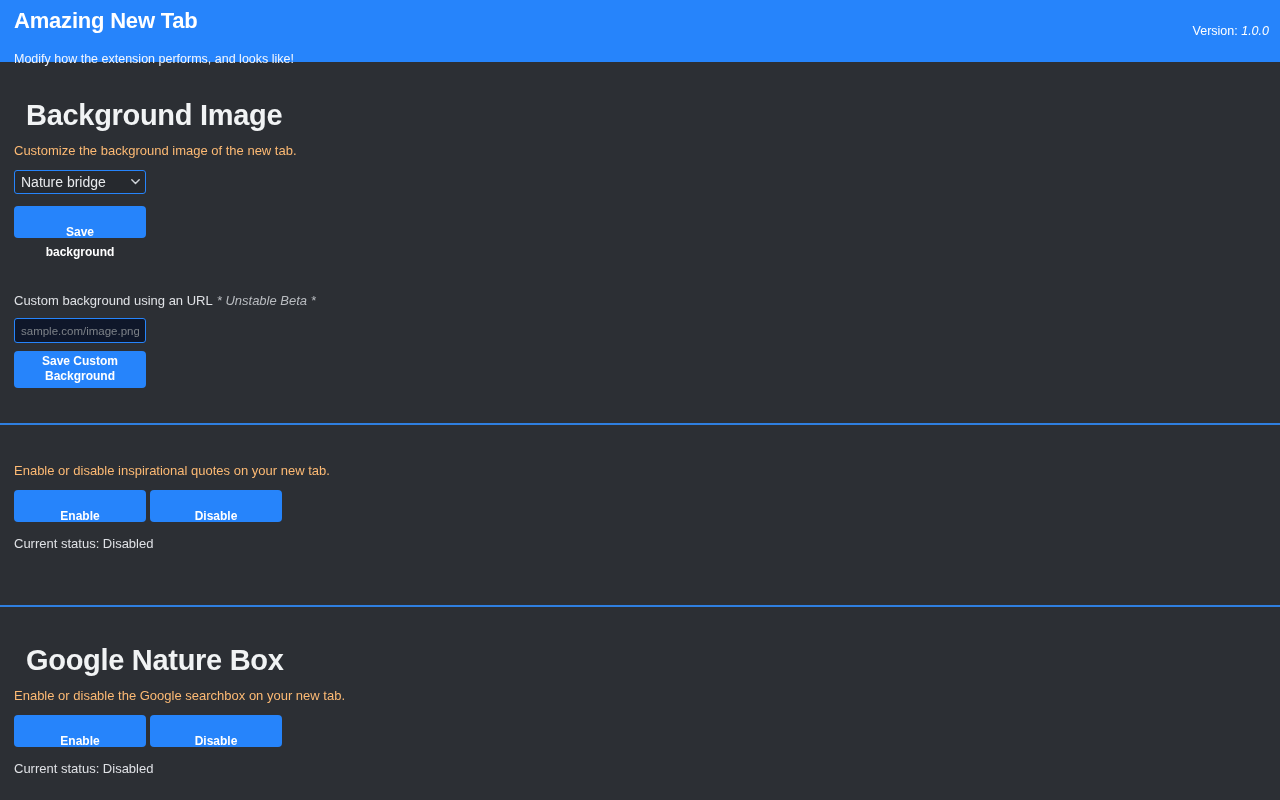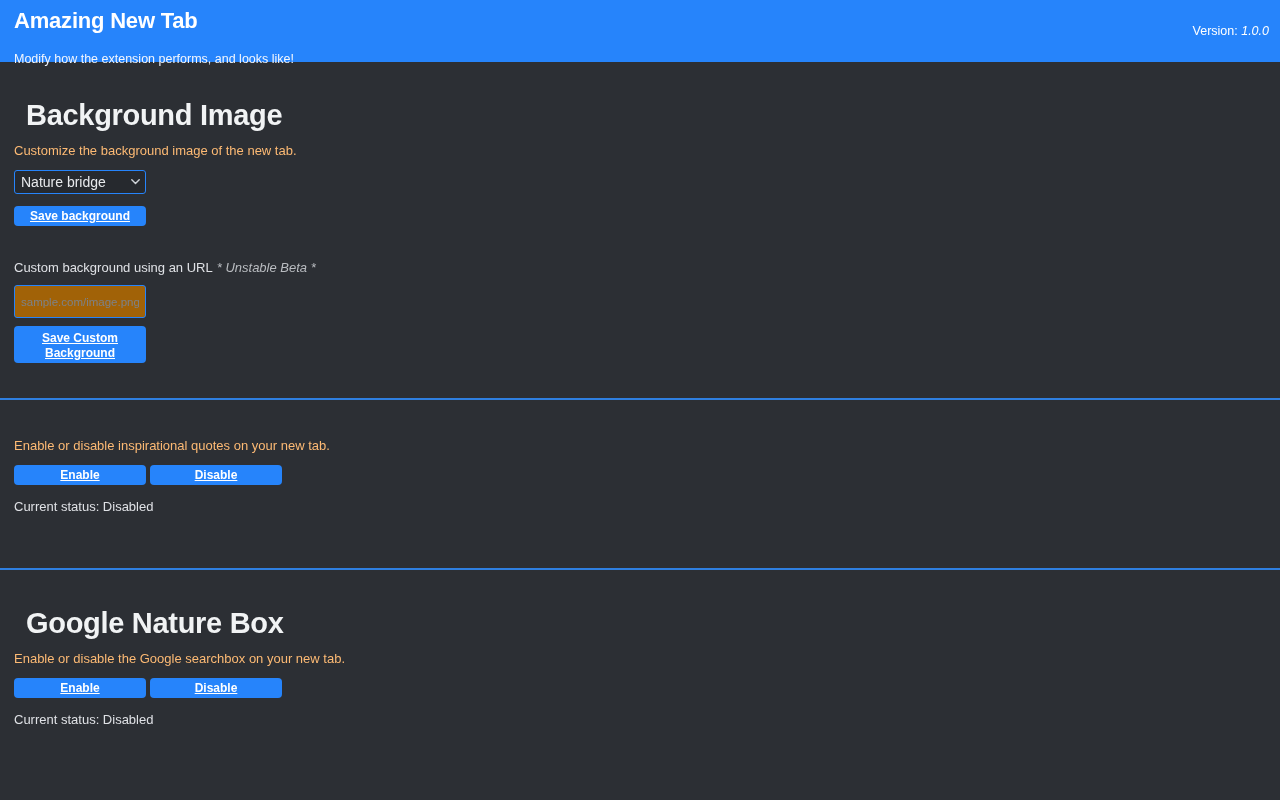--- a/index.html
+++ b/index.html
@@ -125,22 +125,21 @@
     display: inline-block;
     background: #2684fb;
     color: #ffffff;
     border: none;
     border-radius: 4px;
     font-family: "Liberation Sans", sans-serif;
     font-size: 12px;
     font-weight: bold;
     text-align: center;
     cursor: pointer;
-    padding: 0;
-    text-decoration: underline;
+    padding: 16px;
   }
   .btn-save-bg {
     margin-top: 9px;
     width: 132px;
     height: 20px;
     line-height: 20px;
   }
   .btn-save-custom {
     margin-top: 8px;
     width: 132px;
@@ -168,22 +167,22 @@
   }
   .url-label .beta {
     font-style: italic;
     color: #b9bcc0;
     margin-left: 4px;
   }
   .url-input {
     margin-top: 9px;
     display: block;
     width: 132px;
-    height: 33px;
-    background: #a16207;
+    height: 25px;
+    background: #0f172a;
     border: 1px solid #2684fb;
     border-radius: 3px;
     color: #e8eaed;
     font-family: "Liberation Sans", sans-serif;
     font-size: 11.5px;
     padding: 0 6px;
     outline: none;
   }
   .url-input::placeholder { color: #7d8288; opacity: 1; }
 

